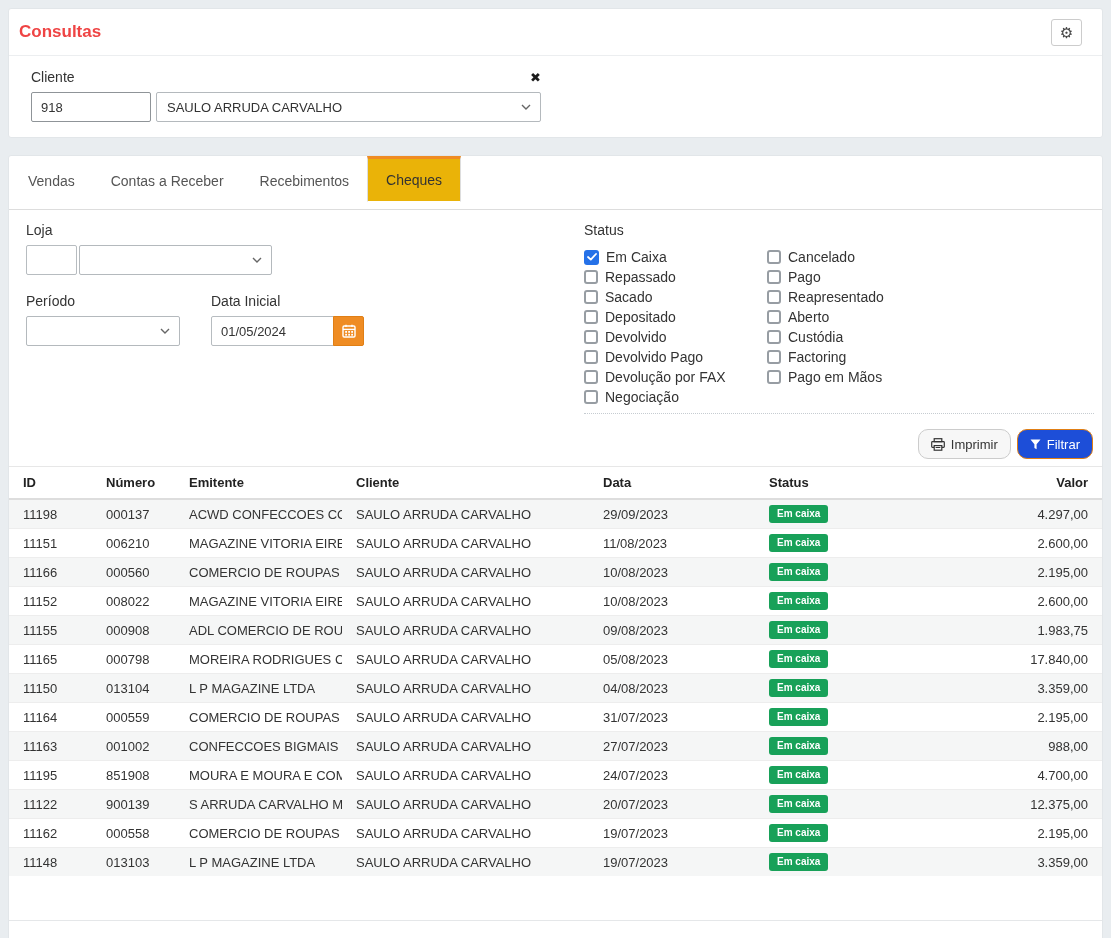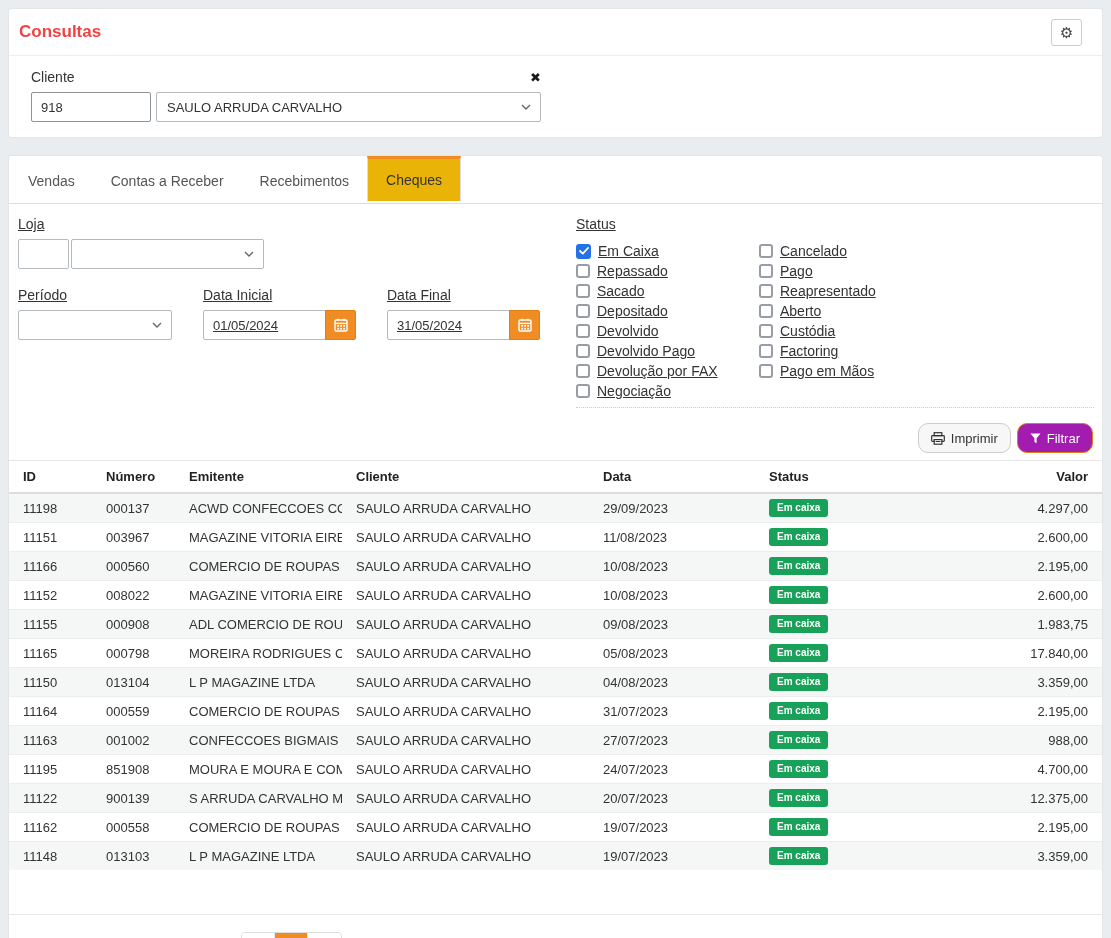--- a/index.html
+++ b/index.html
@@ -29,28 +29,28 @@
                 font-size:13px; color:#333; font-family:inherit; background:#fff; }
   .code-input { width:120px; }
   .fake-select { height:30px; border:1px solid #b4b9bd; border-radius:2px; background:#fff;
                  display:flex; align-items:center; padding:0 26px 0 10px; font-size:13px;
                  color:#333; position:relative; cursor:pointer; }
   .fake-select .chev { position:absolute; right:9px; top:50%; margin-top:-3px; }
   .client-select { width:385px; margin-left:5px; }
 
   
   #card-main { margin-top:17px; padding-bottom:40px; }
-  .tabbar { display:flex; height:48px; border-bottom:1px solid #ddd; padding-left:1px; }
+  .tabbar { display:flex; height:54px; border-bottom:1px solid #ddd; padding-left:1px; }
   .tab { padding:0 18px; display:flex; align-items:center; font-size:14px; color:#555;
          cursor:pointer; border-top:3px solid transparent; height:46px; }
   .tab.active { background:#eab308; border:1px solid #ddd; border-top:3px solid #ef8c23;
                 border-bottom:1px solid #fff; margin-bottom:-1px; color:#333; }
 
   
-  .filter-area { display:flex; padding:12px 8px 0 9px;text-decoration:underline; }
+  .filter-area { display:flex; padding:12px 8px 0 17px; }
   .filters-left { width:558px; flex:none; }
   .flabel { font-size:14px; color:#333; margin-bottom:7px; }
   .loja-group { display:flex; margin-bottom:18px; }
   .loja-code { width:51px; border-color:#b7bcc0; }
   .loja-select { width:193px; margin-left:2px; }
   .period-row { display:flex; }
   .period-col { width:154px; margin-right:31px; }
   .date-col { width:154px; margin-right:30px; }
   .periodo-select { width:154px; }
   .date-group { display:flex; }
@@ -67,21 +67,21 @@
   .chk { width:14px; height:14px; border:2px solid #979da3; border-radius:3px; background:#fff;
          flex:none; display:flex; align-items:center; justify-content:center; }
   .chk.checked { border:none; background:#2571e8; width:15px; height:15px; }
   .chk-item span.lbl { font-size:14px; color:#333; margin-left:7px; white-space:nowrap; }
 
   
   .actions-row { display:flex; justify-content:flex-end; gap:6px; padding:15px 9px 7px; }
   .btn { height:30px; display:inline-flex; align-items:center; gap:6px; padding:0 12px;
          font-size:13px; border-radius:10px; cursor:pointer; font-family:inherit; }
   .btn-print { background:#f7f7f7; border:1px solid #ccc; color:#333; }
-  .btn-filter { background:#a21caf; border:1px solid #e07f15; color:#fff;justify-content:space-between; }
+  .btn-filter { background:#1d4ed8; border:1px solid #e07f15; color:#fff;justify-content:space-between; }
 
   
   table { width:100%; border-collapse:collapse; font-size:13px; table-layout:fixed; }
   thead th { text-align:left; font-weight:700; color:#222; padding:8px 14px;
              border-top:1px solid #e7e7e7; border-bottom:2px solid #ddd; }
   tbody td { padding:5px 14px; color:#333; border-top:1px solid #ededed; height:28px;
              white-space:nowrap; overflow:hidden; }
   tbody tr:nth-child(odd) { background:#f5f6f6; }
   th.col-valor, td.col-valor { text-align:right; }
   .badge { display:inline-block; background:#18a159; color:#fff; font-size:10px;
@@ -169,40 +169,20 @@
                   <rect x="3.2" y="7" width="1.8" height="1.8" fill="#fff"></rect>
                   <rect x="6.2" y="7" width="1.8" height="1.8" fill="#fff"></rect>
                   <rect x="9.2" y="7" width="1.8" height="1.8" fill="#fff"></rect>
                   <rect x="3.2" y="9.8" width="1.8" height="1.8" fill="#fff"></rect>
                   <rect x="6.2" y="9.8" width="1.8" height="1.8" fill="#fff"></rect>
                   <rect x="9.2" y="9.8" width="1.8" height="1.8" fill="#fff"></rect>
                 </svg>
             </div>
           </div>
         </div>
-        <div class="date-col">
-          <div class="flabel">Data Final</div>
-          <div class="date-group">
-            <input class="text-input date-input" value="31/05/2024" style="">
-            <div class="cal-btn">
-              <svg width="14" height="14" viewBox="0 0 14 14">
-                  <rect x="1" y="2" width="12" height="11" rx="1.2" fill="none" stroke="#fff" stroke-width="1.4"></rect>
-                  <line x1="1" y1="5.4" x2="13" y2="5.4" stroke="#fff" stroke-width="1.4"></line>
-                  <line x1="4" y1="0.8" x2="4" y2="3" stroke="#fff" stroke-width="1.4"></line>
-                  <line x1="10" y1="0.8" x2="10" y2="3" stroke="#fff" stroke-width="1.4"></line>
-                  <rect x="3.2" y="7" width="1.8" height="1.8" fill="#fff"></rect>
-                  <rect x="6.2" y="7" width="1.8" height="1.8" fill="#fff"></rect>
-                  <rect x="9.2" y="7" width="1.8" height="1.8" fill="#fff"></rect>
-                  <rect x="3.2" y="9.8" width="1.8" height="1.8" fill="#fff"></rect>
-                  <rect x="6.2" y="9.8" width="1.8" height="1.8" fill="#fff"></rect>
-                  <rect x="9.2" y="9.8" width="1.8" height="1.8" fill="#fff"></rect>
-                </svg>
-            </div>
-          </div>
-        </div>
       </div>
     </div>
 
     <div class="filters-right">
       <div class="flabel">Status</div>
       <div class="status-cols">
         <div class="status-col" id="status-col1">
             <div class="chk-item">
               <span class="chk checked">
                 <svg width="10" height="8" viewBox="0 0 10 8">
@@ -318,21 +298,21 @@
           <td>11198</td>
           <td>000137</td>
           <td>ACWD CONFECCOES COMER…</td>
           <td>SAULO ARRUDA CARVALHO</td>
           <td>29/09/2023</td>
           <td><span class="badge">Em caixa</span></td>
           <td class="col-valor">4.297,00</td>
         </tr>
         <tr>
           <td>11151</td>
-          <td>003967</td>
+          <td>006210</td>
           <td>MAGAZINE VITORIA EIRELI ME</td>
           <td>SAULO ARRUDA CARVALHO</td>
           <td>11/08/2023</td>
           <td><span class="badge">Em caixa</span></td>
           <td class="col-valor">2.600,00</td>
         </tr>
         <tr>
           <td>11166</td>
           <td>000560</td>
           <td>COMERCIO DE ROUPAS NOV…</td>

